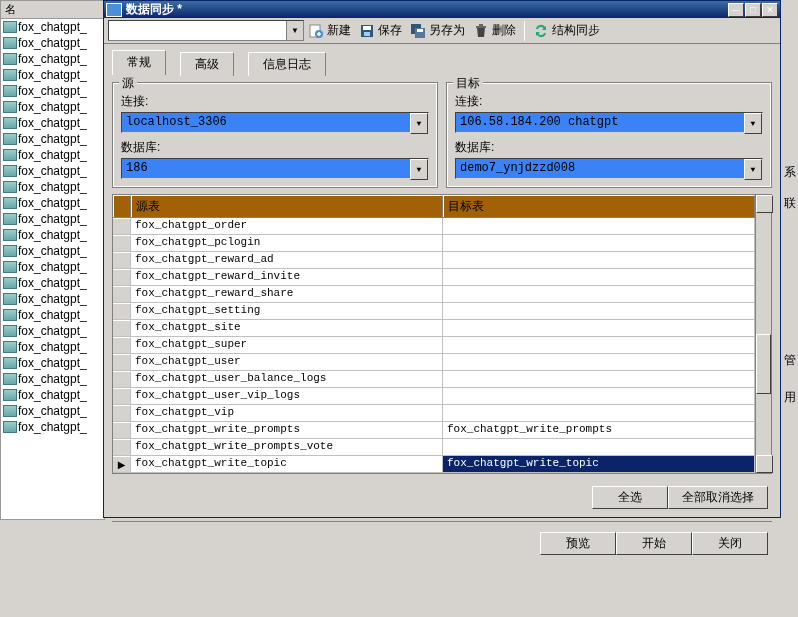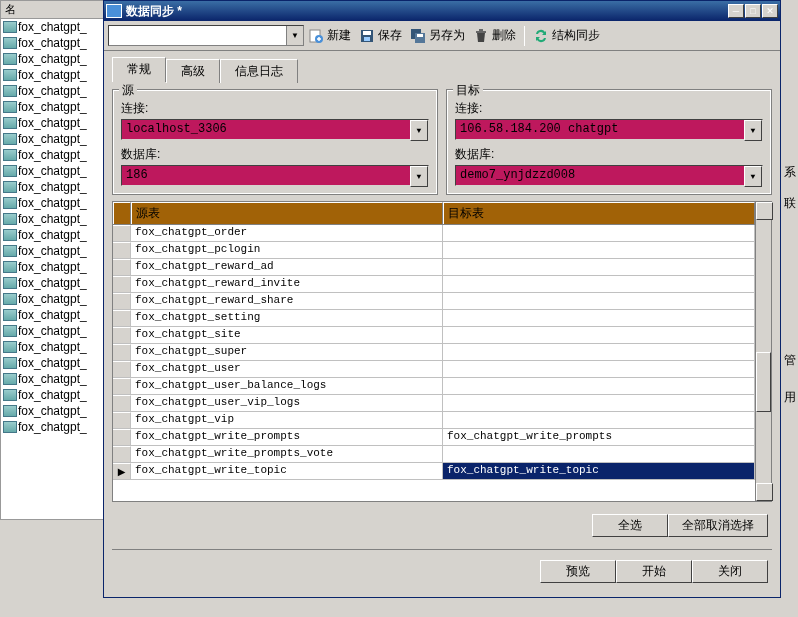--- a/index.html
+++ b/index.html
@@ -1,43 +1,43 @@
 <!DOCTYPE html>
 <html><head>
 <meta charset="utf-8">
 <style>
 *{box-sizing:border-box;margin:0;padding:0;font-family:"Microsoft YaHei",SimSun,Arial,sans-serif;font-size:12px}
 body{background:#d6d3ce;width:798px;height:617px;overflow:hidden;position:relative}
 .bg-list{position:absolute;left:0;top:0;width:105px;background:#fff;border:1px solid #999;height:520px;overflow:hidden}
 .bg-head{background:#d6d3ce;border-bottom:1px solid #999;padding:1px 4px;font-size:11px}
 .bg-item{display:flex;align-items:center;padding:1px 2px;gap:1px;white-space:nowrap}
 .bg-item .ico{width:14px;height:12px;background:linear-gradient(#9cc,#6aa);border:1px solid #478}
-.win{position:absolute;left:103px;top:0;width:678px;height:598px;border:1px solid #0a246a;background:#d6d3ce;display:flex;flex-direction:column}
+.win{position:absolute;left:103px;top:0;width:678px;height:518px;border:1px solid #0a246a;background:#d6d3ce;display:flex;flex-direction:column}
 .tbar{height:20px;background:linear-gradient(#3a6ea5,#0a246a);display:flex;align-items:center;padding:0 2px;color:#fff}
 .tico{width:16px;height:14px;background:#4a90d9;border:1px solid #fff;margin-right:4px}
 .ttext{flex:1;font-weight:bold;font-size:12px}
 .winbtns{display:flex;gap:1px}
 .winbtn{width:16px;height:14px;background:#d6d3ce;border:1px solid #fff;border-right-color:#404040;border-bottom-color:#404040;display:flex;align-items:center;justify-content:center;font-size:9px;font-family:Arial}
 .toolbar{height:30px;background:#d6d3ce;display:flex;align-items:center;padding:2px 4px;border-bottom:1px solid #808080}
 .tbcombo{width:196px;height:21px;border:1px solid #808080;border-top-color:#404040;border-left-color:#404040;background:#fff;position:relative}
 .tbcombo::after{content:"▼";position:absolute;right:0;top:0;width:16px;height:100%;background:#d6d3ce;border-left:1px solid #808080;display:flex;align-items:center;justify-content:center;font-size:8px}
 .tbtn{display:flex;align-items:center;gap:3px;padding:2px 4px;cursor:pointer}
 .tbtn .ti{width:16px;height:16px;display:flex;align-items:center;justify-content:center}
 .sep{width:1px;height:20px;background:#808080;margin:0 4px;border-right:1px solid #fff}
-.tabs{display:flex;padding:6px 8px 0;gap:0}
+.tabs{display:flex;padding:6px 8px 0;gap:14px}
 .tab{padding:3px 14px;background:#d6d3ce;border:1px solid #808080;border-bottom:none;position:relative;cursor:pointer}
 .tab.active{background:#d6d3ce;border-top:1px solid #fff;border-left:1px solid #fff;z-index:2;padding-bottom:4px;margin-bottom:-1px}
 .tab:not(.active){border-top-color:#fff;border-left-color:#fff;top:2px}
 .body{flex:1;padding:8px;display:flex;flex-direction:column;gap:6px}
 .row{display:flex;gap:8px}
 .grp{flex:1;border:1px solid #808080;padding:10px 8px 8px;position:relative}
 .grp::before{content:"";position:absolute;inset:0;border:1px solid #fff;pointer-events:none}
 .grplbl{position:absolute;top:-8px;left:6px;background:#d6d3ce;padding:0 3px;z-index:1}
 .lbl{margin-bottom:2px}
-.cmb{width:100%;height:21px;border:1px solid #404040;border-right-color:#d6d3ce;border-bottom-color:#d6d3ce;background:#be185d;position:relative;padding:2px 4px;font-family:"Courier New",monospace;margin-bottom:6px}
+.cmb{width:100%;height:21px;border:1px solid #404040;border-right-color:#d6d3ce;border-bottom-color:#d6d3ce;background:#3b82f6;position:relative;padding:2px 4px;font-family:"Courier New",monospace;margin-bottom:6px}
 .cmb::after{content:"▼";position:absolute;right:0;top:0;width:16px;height:100%;background:#d6d3ce;border:1px solid #fff;border-right-color:#404040;border-bottom-color:#404040;display:flex;align-items:center;justify-content:center;font-size:8px}
 .tblwrap{flex:1;border:1px solid #808080;background:#fff;display:flex;min-height:260px}
 .tblinner{flex:1;display:flex;flex-direction:column;overflow:hidden}
 .thead{display:flex;background:#d6d3ce;border-bottom:1px solid #808080}
 .th{padding:2px 4px;border-right:1px solid #808080;border-top:1px solid #fff;border-left:1px solid #fff;background:#a16207}
 .th1{width:18px}
 .th2{flex:1}
 .th3{flex:1}
 .trows{flex:1;overflow:auto}
 .tr{display:flex;height:17px;border-bottom:1px solid #c0c0c0}

